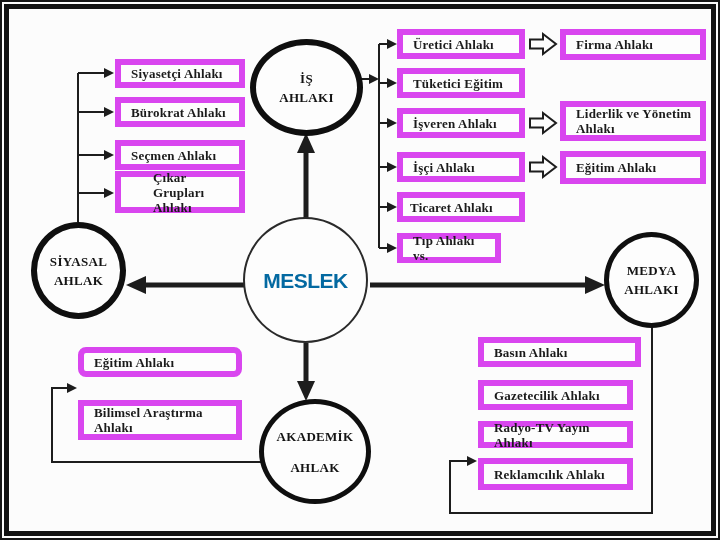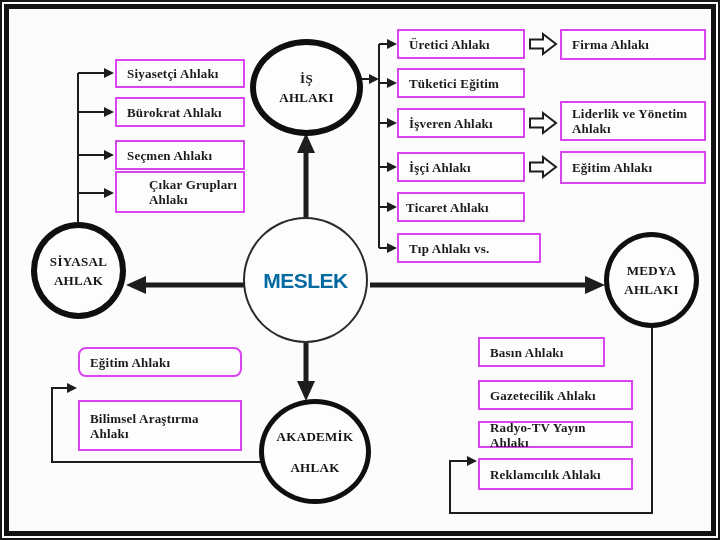--- a/index.html
+++ b/index.html
@@ -5,21 +5,21 @@
   html,body{margin:0;padding:0;background:#888;}
   .stage{
     position:relative;width:720px;height:540px;background:#fcfcfc;
     overflow:hidden;font-family:"Liberation Serif","DejaVu Serif",serif;
   }
   .frame-outer{position:absolute;inset:0;border:2px solid #161616;pointer-events:none;z-index:5;}
   .frame-inner{position:absolute;inset:4px;border:5px solid #121212;pointer-events:none;z-index:5;}
   svg.wires{position:absolute;left:0;top:0;z-index:1;}
   .box{
     position:absolute;box-sizing:border-box;background:#fdfdfd;
-    border:2px solid #d946ef;display:flex;align-items:center;
+    border:6px solid #d946ef;display:flex;align-items:center;
     font-weight:700;font-size:13px;line-height:15px;color:#1b1b1b;
     padding:2px 4px 2px 10px;z-index:2;letter-spacing:0.2px;
   }
   .circle{
     position:absolute;box-sizing:border-box;background:#fdfdfd;border-radius:50%;
     display:flex;flex-direction:column;align-items:center;justify-content:center;
     text-align:center;font-weight:700;font-size:13px;line-height:19px;
     color:#141414;z-index:2;letter-spacing:0.3px;
   }
   .circle.thick6{border:6px solid #0f0f0f;}
@@ -132,29 +132,29 @@
   <div class="box" style="left:115px;top:59px;width:130px;height:29px;">Siyasetçi Ahlakı</div>
   <div class="box" style="left:115px;top:97px;width:130px;height:30px;">Bürokrat Ahlakı</div>
   <div class="box" style="left:115px;top:140px;width:130px;height:30px;">Seçmen Ahlakı</div>
   <div class="box" style="left:115px;top:171px;width:130px;height:42px;padding-left:32px;">Çıkar Grupları Ahlakı</div>
 
   <div class="box" style="left:397px;top:29px;width:128px;height:30px;">Üretici Ahlakı</div>
   <div class="box" style="left:397px;top:68px;width:128px;height:30px;">Tüketici  Eğitim</div>
   <div class="box" style="left:397px;top:108px;width:128px;height:30px;">İşveren  Ahlakı</div>
   <div class="box" style="left:397px;top:152px;width:128px;height:30px;">İşçi  Ahlakı</div>
   <div class="box" style="left:397px;top:192px;width:128px;height:30px;padding-left:7px;">Ticaret  Ahlakı</div>
-  <div class="box" style="left:397px;top:233px;width:144px;height:30px;">Tıp  Ahlakı  vs.</div>
+  <div class="box" style="left:397px;top:233px;width:104px;height:30px;">Tıp  Ahlakı  vs.</div>
 
   <div class="box" style="left:560px;top:29px;width:146px;height:31px;">Firma Ahlakı</div>
   <div class="box" style="left:560px;top:101px;width:146px;height:40px;">Liderlik ve Yönetim Ahlakı</div>
   <div class="box" style="left:560px;top:151px;width:146px;height:33px;">Eğitim Ahlakı</div>
 
   <div class="box" style="left:78px;top:347px;width:164px;height:30px;border-radius:8px;">Eğitim Ahlakı</div>
-  <div class="box" style="left:78px;top:400px;width:164px;height:51px;">Bilimsel Araştırma Ahlakı</div>
+  <div class="box" style="left:78px;top:400px;width:164px;height:40px;">Bilimsel Araştırma Ahlakı</div>
 
-  <div class="box" style="left:478px;top:337px;width:127px;height:30px;">Basın Ahlakı</div>
+  <div class="box" style="left:478px;top:337px;width:163px;height:30px;">Basın Ahlakı</div>
   <div class="box" style="left:478px;top:421px;width:155px;height:27px;">Radyo-TV Yayın Ahlakı</div>
   <div class="box" style="left:478px;top:380px;width:155px;height:30px;">Gazetecilik Ahlakı</div>
   <div class="box" style="left:478px;top:458px;width:155px;height:32px;">Reklamcılık Ahlakı</div>
 
   <div class="frame-outer"></div>
   <div class="frame-inner"></div>
 </div>
 
 </body></html>

